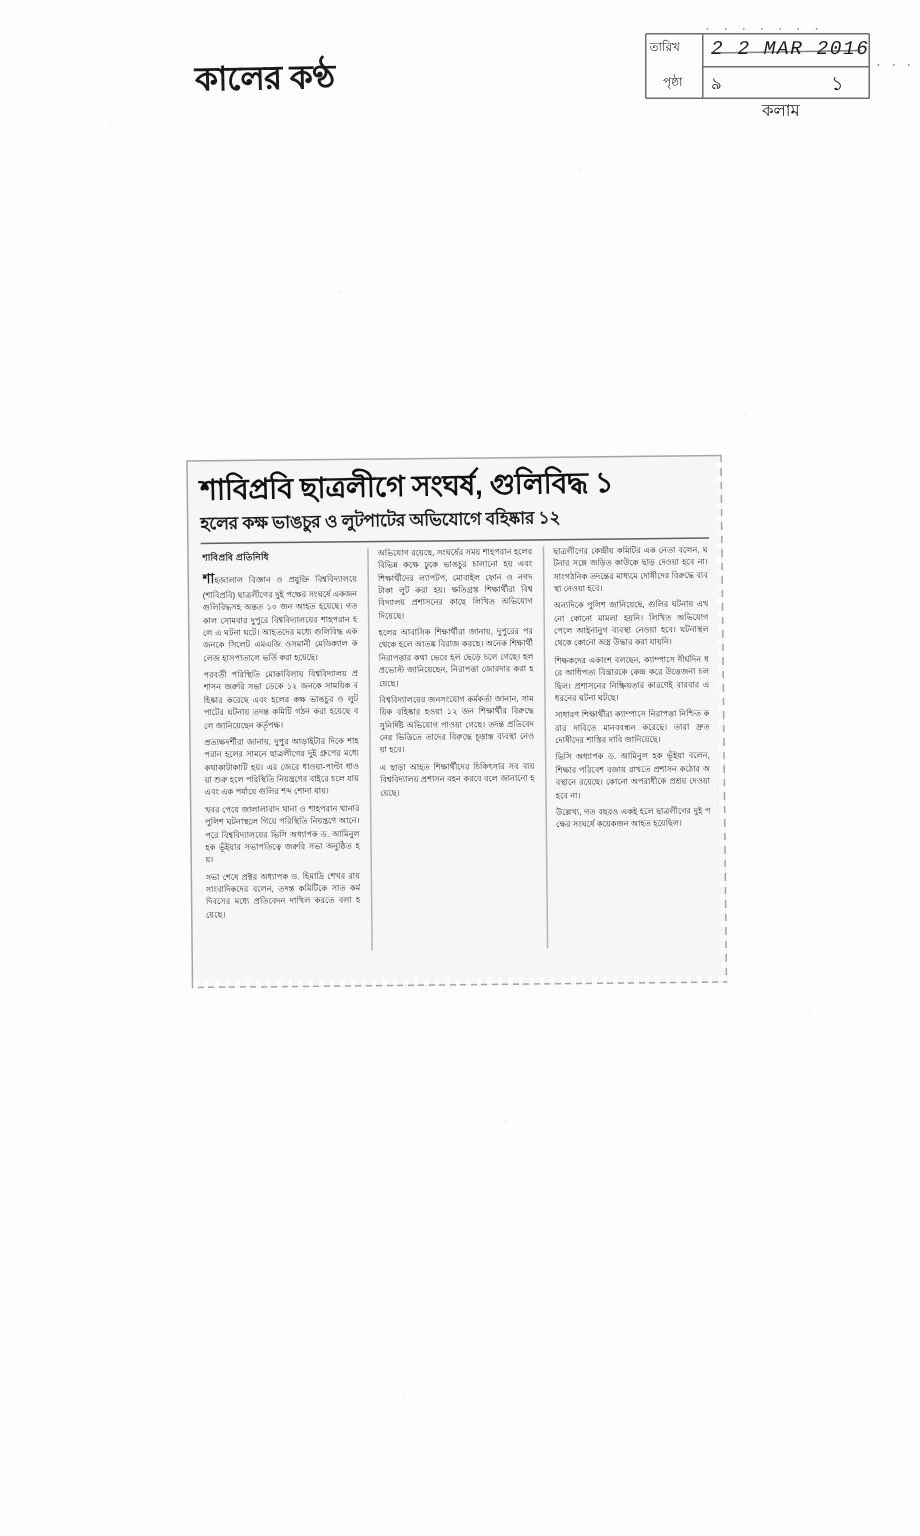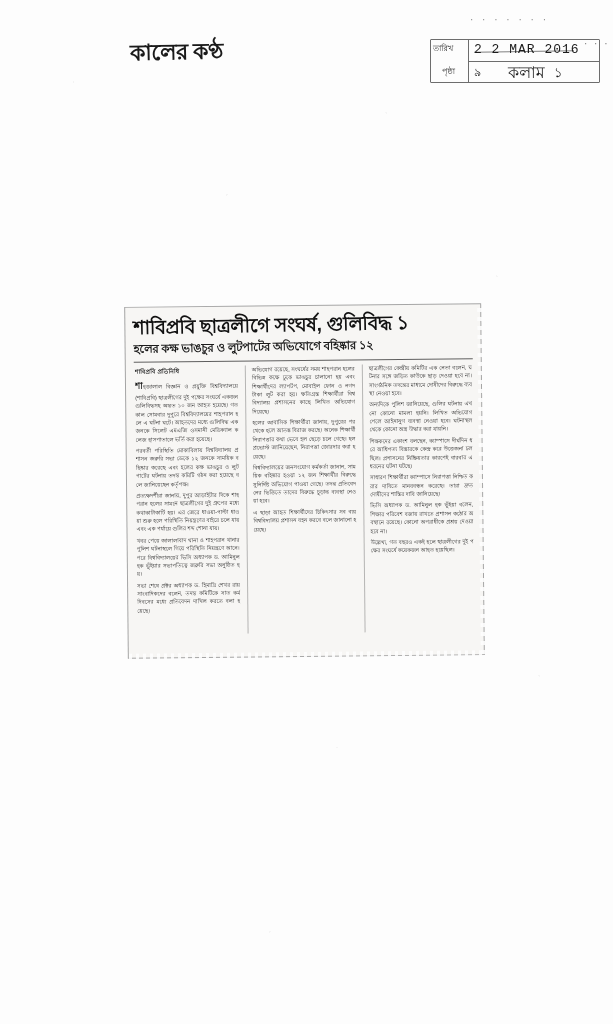--- a/index.html
+++ b/index.html
@@ -43,23 +43,22 @@
     font-weight: bold;
     transform: rotate(-1.2deg);
     white-space: nowrap;
   }
 
   
   .stampbox {
     position: absolute;
     left: 430px;
     top: 22px;
-    width: 170px;
+    width: 150px;
     height: 44px;
-    margin-top: 17px;
   }
   .stampbox .frame {
     position: absolute;
     inset: 0;
     border: 1px solid #6d6d6d;
     border-radius: 1px;
   }
   .stampbox .vline {
     position: absolute;
     top: 0;
@@ -85,20 +84,21 @@
   .stampbox .lbl-date { left: 3px; top: 6px; }
   .stampbox .lbl-page { left: 12px; top: 29px; }
   .stamp-date {
     position: absolute;
     left: 44px;
     top: 3px;
     font-family: "Liberation Mono", monospace;
     font-size: 13px;
     letter-spacing: 1px;
     color: #1c1c1c;
+    font-style: italic;
   }
   .stamp-strike {
     position: absolute;
     left: 44px;
     top: 12px;
     width: 100px;
     height: 1px;
     background: #1c1c1c;
     opacity: 0.55;
     transform: rotate(-1deg);
@@ -106,22 +106,22 @@
   .stamp-page {
     position: absolute;
     left: 44px;
     top: 25px;
     font-size: 11px;
     color: #1c1c1c;
   }
   .stamp-col {
     position: absolute;
     left: 78px;
-    top: 21px;
-    font-size: 16px;
+    top: 43px;
+    font-size: 11px;
     color: #1c1c1c;
   }
   .stamp-colnum {
     position: absolute;
     left: 124px;
     top: 24px;
     font-size: 13px;
     color: #1c1c1c;
   }
   .dots-right {

